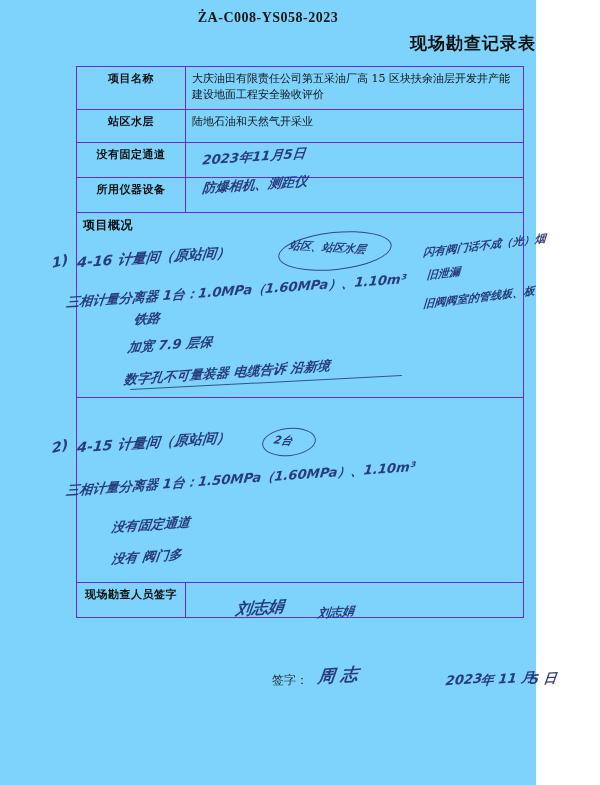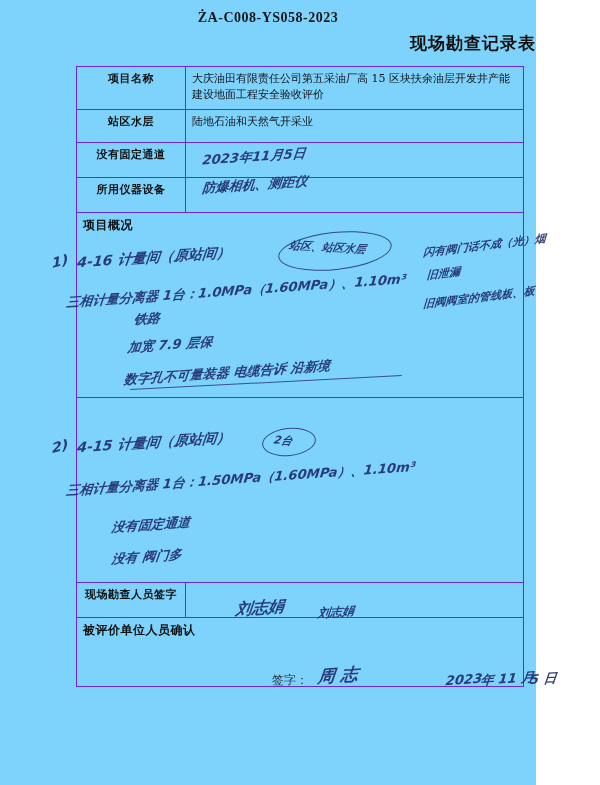--- a/index.html
+++ b/index.html
@@ -172,25 +172,20 @@
           <span class="overview-label">项目概况</span>
         </td>
       </tr>
       <tr>
         <td class="overview-cell2" colspan="2"></td>
       </tr>
       <tr>
         <td class="label sign-cell">现场勘查人员签字</td>
         <td class="value sign-cell"></td>
       </tr>
-      <tr>
-        <td class="confirm-cell" colspan="2">
-          <div class="overview-label">被评价单位人员确认</div>
-        </td>
-      </tr>
     </tbody>
   </table>
 
   <div class="ink">
 
     <div class="t md rot" style="left:203px; top:148px;">2023年11月5日</div>
 
     <div class="t md rot" style="left:203px; top:176px;">防爆相机、测距仪</div>
 
     <div class="t md rot3" style="left:52px; top:253px; font-size:14px;">1)</div>

